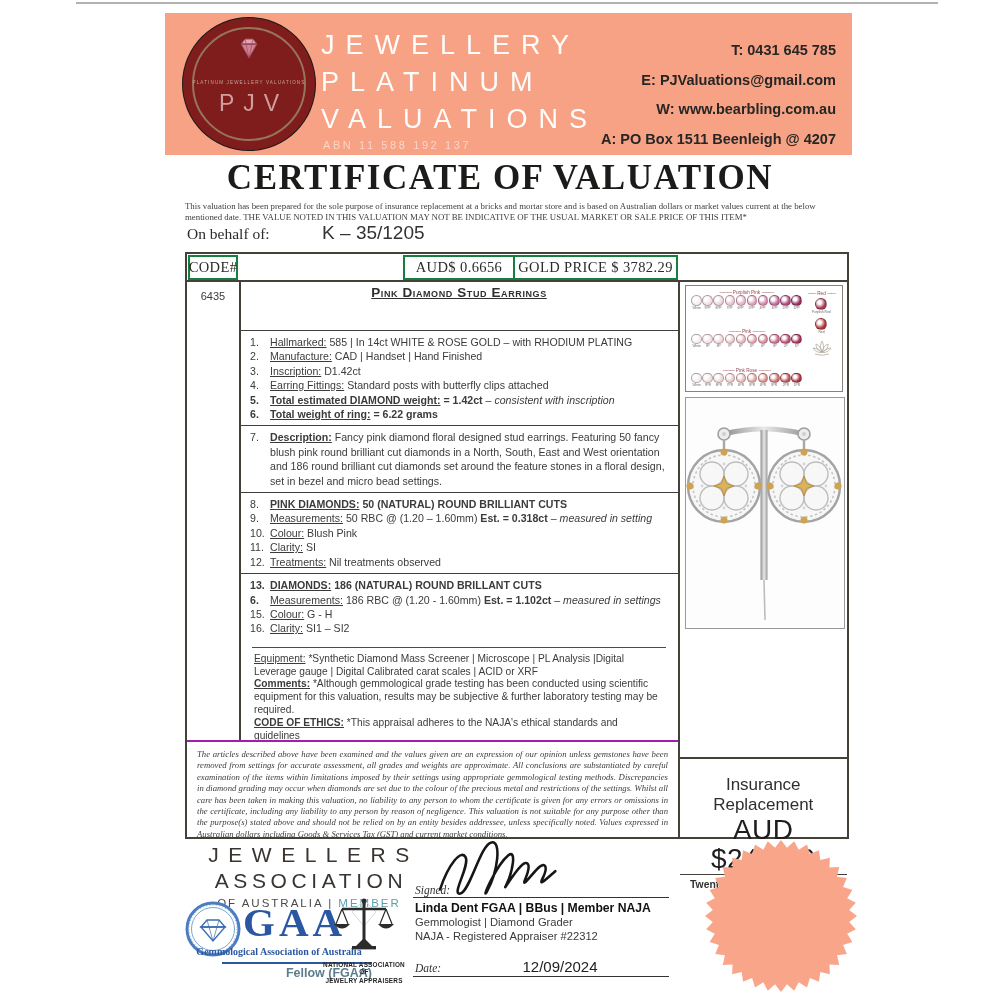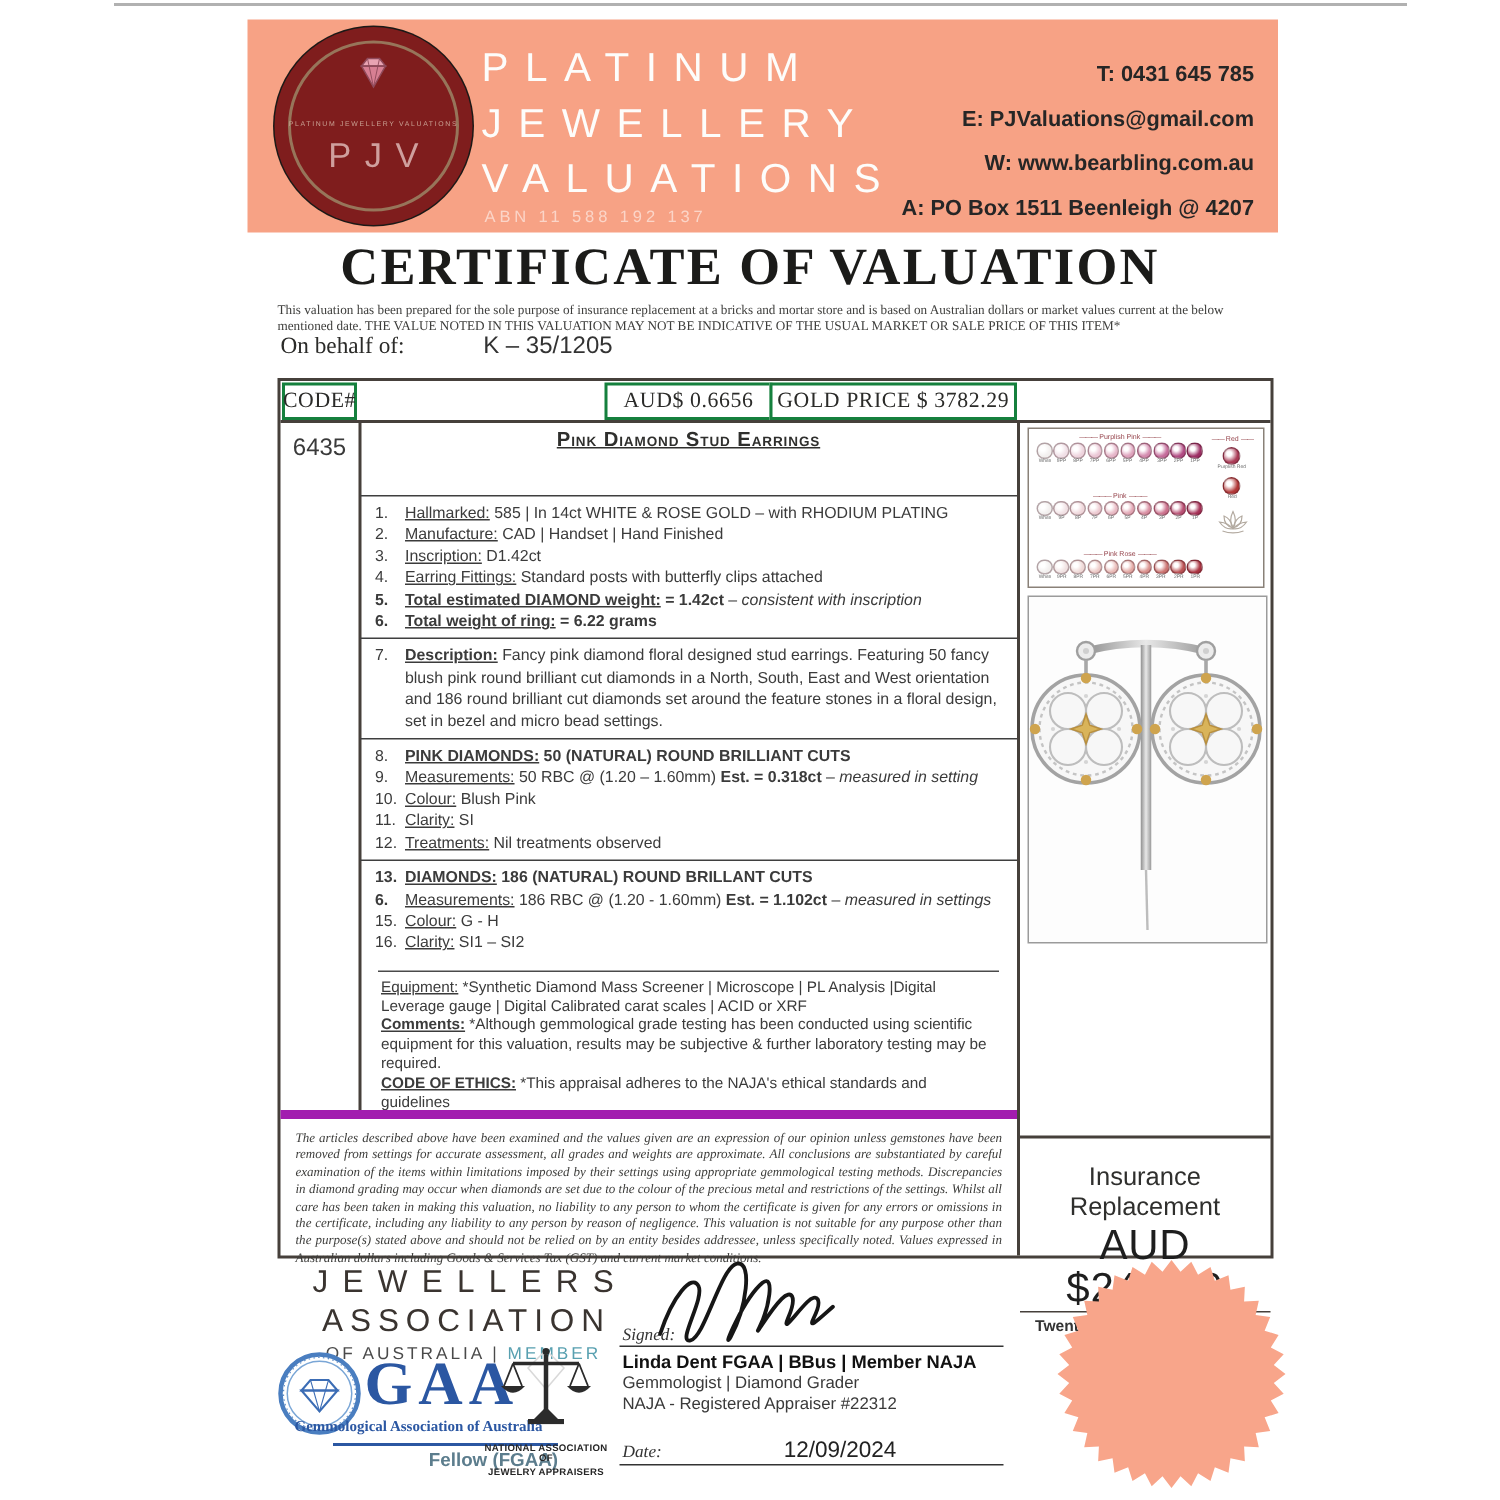--- a/index.html
+++ b/index.html
@@ -23,36 +23,36 @@
   .contacts{position:absolute;right:16px;top:23px;text-align:right;}
   .contact-line{font-size:14.5px;font-weight:700;color:#262626;line-height:29.5px;}
 
   
   .cert-title{position:absolute;left:0;width:1000px;top:158px;text-align:center;
         font-family:"Liberation Serif",serif;font-weight:700;font-size:35px;letter-spacing:1.5px;color:#1b1b19;}
   .top-disclaimer{position:absolute;left:185px;top:201px;width:652px;
         font-family:"Liberation Serif",serif;font-size:8.8px;line-height:10.5px;color:#3e3e3c;}
   .behalf{position:absolute;left:187px;top:222px;}
   .behalf-label{font-family:"Liberation Serif",serif;font-size:15.5px;color:#2b2b29;}
-  .behalf-value{font-size:16px;color:#333;margin-left:48px;}
+  .behalf-value{font-size:19px;color:#333;margin-left:48px;}
 
   
   .cert-table{position:absolute;left:185px;top:252px;width:660px;height:583px;border:2px solid #46403b;background:#fff;}
   .hcell{position:absolute;top:1px;height:21px;border:2px solid #15803d;background:#fff;
         display:flex;align-items:center;justify-content:center;
         font-family:"Liberation Serif",serif;font-size:14.5px;color:#2b2b29;letter-spacing:.4px;}
   .hcell.code{left:1px;width:46px;}
   .hcell.desc{left:49px;width:165px;}
   .hcell.aud{left:216px;width:108px;}
   .hcell.gold{left:326px;width:161px;}
   .hcell.value{left:489px;width:166px;}
   .hdr-underline{position:absolute;left:0;right:0;top:26px;height:1.5px;background:#46403b;}
   .code-divider{position:absolute;left:52px;top:26px;width:1.5px;height:460px;background:#46403b;}
   .value-divider{position:absolute;left:491px;top:26px;width:1.5px;height:557px;background:#46403b;}
-  .code-value{position:absolute;left:0;top:36px;width:52px;text-align:center;font-size:16px;color:#3a3a3a;}
+  .code-value{position:absolute;left:0;top:36px;width:52px;text-align:center;font-size:11px;color:#3a3a3a;}
 
   .desc-col{position:absolute;left:53px;top:26px;width:438px;height:460px;overflow:hidden;}
   .item-title{margin-top:5px;text-align:center;font-variant:small-caps;font-weight:600;
         font-size:13.5px;letter-spacing:.6px;color:#2f2f2d;text-decoration:underline;}
   .list-area{margin-top:30px;}
   .item-group{border-top:1.4px solid #3f3f3f;padding:4px 6px 4px 0;}
   .item-row{display:flex;font-size:10.6px;line-height:14.4px;color:#3b3b3b;}
   .item-num{width:20px;flex:none;padding-left:10px;}
   .item-body{flex:1;}
   .item-label{text-decoration:underline;}
@@ -72,21 +72,21 @@
   .chart-cell{width:11px;display:flex;flex-direction:column;align-items:center;}
   .swatch{width:8.5px;height:8.5px;border-radius:50%;border:.5px solid rgba(60,20,30,.35);}
   .swatch-label{font-size:6px;color:#6b6b6b;transform:scale(.55);transform-origin:center top;white-space:nowrap;}
   .chart-right{width:37px;flex:none;display:flex;flex-direction:column;align-items:center;padding-top:1px;}
   .chart-right .chart-row-title::before,.chart-right .chart-row-title::after{content:"——";}
   .red-entry{display:flex;flex-direction:column;align-items:center;margin-top:2px;}
   .red-entry .swatch{width:10px;height:10px;}
   .photo-box{position:absolute;left:498px;top:143px;width:158px;height:230px;border:1px solid #9b9b9b;background:#fdfdfd;}
 
   
-  .legal-cell{position:absolute;left:0;top:486px;width:491px;height:97px;border-top:6px solid #a21caf;
+  .legal-cell{position:absolute;left:0;top:486px;width:491px;height:97px;border-top:2px solid #a21caf;
         padding:7px 10px;box-sizing:border-box;font-family:"Liberation Serif",serif;font-style:italic;
         font-size:8.7px;line-height:11.4px;color:#3c3c3a;text-align:justify;}
   .ins-cell{position:absolute;left:492.5px;top:503px;width:167.5px;height:80px;border-top:2px solid #46403b;
         box-sizing:border-box;text-align:center;}
   .ins-label{margin-top:16px;font-size:17px;color:#2f2f2d;}
   .ins-amount{font-size:28px;line-height:29px;color:#1e1e1e;letter-spacing:.5px;}
   .ins-divider{margin-top:1px;border-top:1.5px solid #46403b;}
   .ins-words{margin-top:4px;font-weight:700;font-size:10.4px;color:#333;}
 
   
@@ -131,22 +131,22 @@
         <polygon points="5,6 21,6 13,20" fill="#d77f93" stroke="#8f4a5a" stroke-width="1"></polygon>
         <polygon points="5,6 9,1 17,1 21,6" fill="#e8a3b2" stroke="#8f4a5a" stroke-width="1"></polygon>
         <line x1="5" y1="6" x2="21" y2="6" stroke="#8f4a5a" stroke-width="1"></line>
         <line x1="9" y1="1" x2="13" y2="20" stroke="#8f4a5a" stroke-width=".6"></line>
         <line x1="17" y1="1" x2="13" y2="20" stroke="#8f4a5a" stroke-width=".6"></line>
       </svg>
       <div class="logo-ringtext">PLATINUM JEWELLERY VALUATIONS</div>
       <div class="logo-initials">PJV</div>
     </div>
     <div class="brand">
+      <div class="brand-line">JEWELLERY</div>
       <div class="brand-line">PLATINUM</div>
-      <div class="brand-line">JEWELLERY</div>
       <div class="brand-line">VALUATIONS</div>
     </div>
     <div class="abn">ABN 11 588 192 137</div>
     <div class="contacts">
         <div class="contact-line">T: 0431 645 785</div>
         <div class="contact-line">E: PJValuations@gmail.com</div>
         <div class="contact-line">W: www.bearbling.com.au</div>
         <div class="contact-line">A: PO Box 1511 Beenleigh @ 4207</div>
       </div>
   </div>

